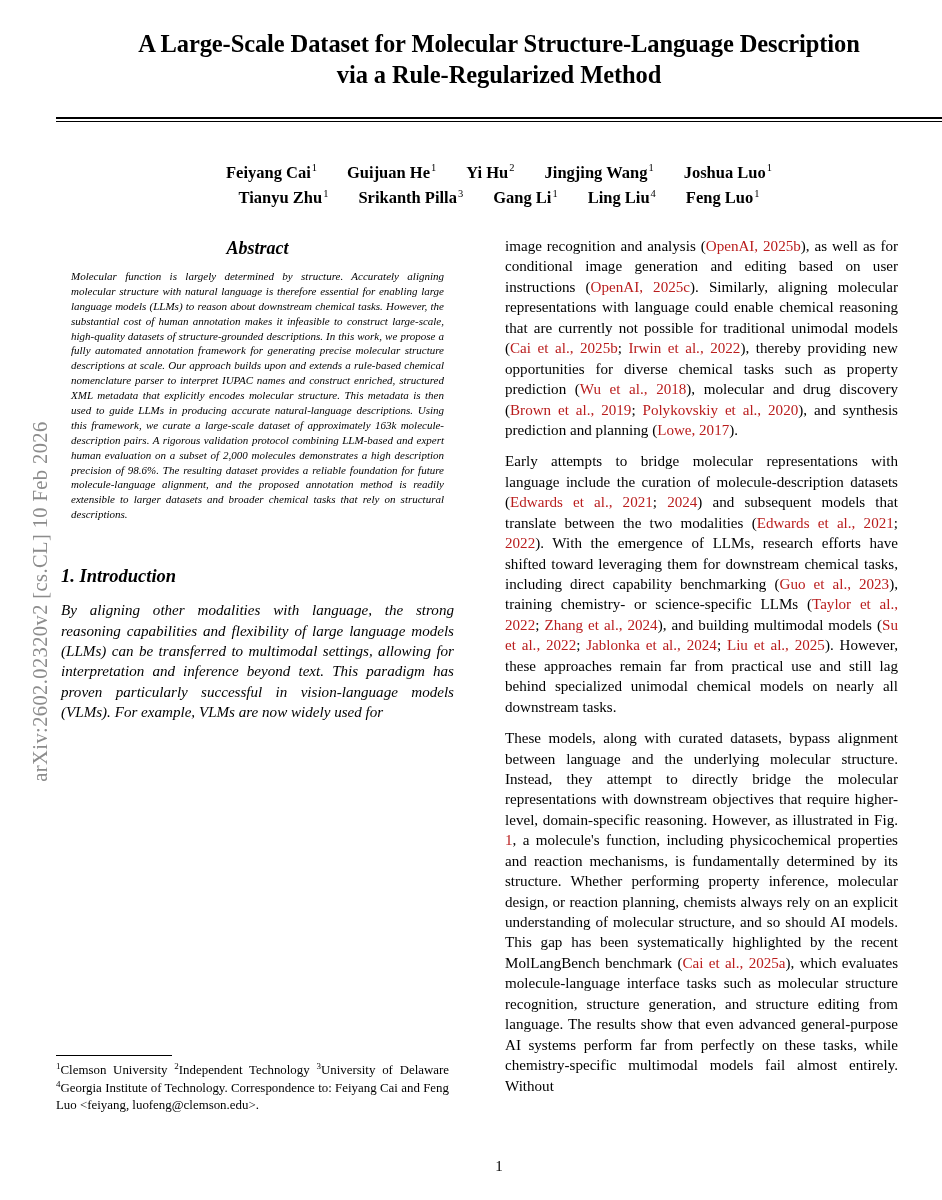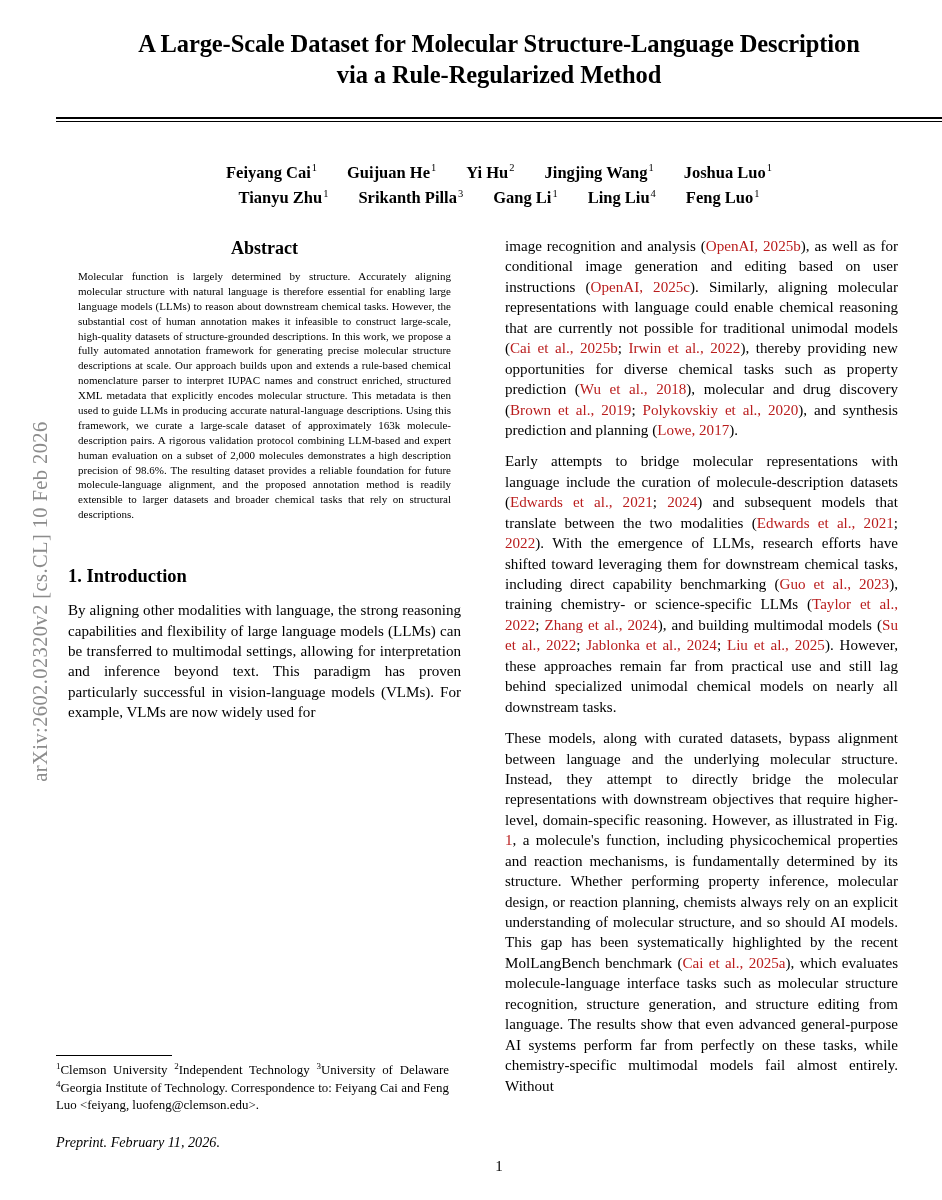--- a/index.html
+++ b/index.html
@@ -95,21 +95,21 @@
     top: 236px;
     left: 0px;
     width: 886px;
     height: 940px;
   }
   .col {
     position: absolute;
     top: 0;
     width: 393px;
   }
-  .col-left { left: 12px; }
+  .col-left { left: 5px; font-style: italic; }
   .col-right { left: 449px; }
 
   .abstract-head {
     text-align: center;
     font-size: 18px;
     font-weight: bold;
     margin: 0 0 10px 0;
     padding-top: 2px;
   }
   .abstract-body {
@@ -208,17 +208,16 @@
     <div class="col col-right">
       <p class="body-par"><span>image recognition and analysis (</span><span class="cite">OpenAI, 2025b</span><span>), as well as for conditional image generation and editing based on user instructions (</span><span class="cite">OpenAI, 2025c</span><span>). Similarly, aligning molecular representations with language could enable chemical reasoning that are currently not possible for traditional unimodal models (</span><span class="cite">Cai et al., 2025b</span><span>; </span><span class="cite">Irwin et al., 2022</span><span>), thereby providing new opportunities for diverse chemical tasks such as property prediction (</span><span class="cite">Wu et al., 2018</span><span>), molecular and drug discovery (</span><span class="cite">Brown et al., 2019</span><span>; </span><span class="cite">Polykovskiy et al., 2020</span><span>), and synthesis prediction and planning (</span><span class="cite">Lowe, 2017</span><span>).</span></p>
       <p class="body-par"><span>Early attempts to bridge molecular representations with language include the curation of molecule-description datasets (</span><span class="cite">Edwards et al., 2021</span><span>; </span><span class="cite">2024</span><span>) and subsequent models that translate between the two modalities (</span><span class="cite">Edwards et al., 2021</span><span>; </span><span class="cite">2022</span><span>). With the emergence of LLMs, research efforts have shifted toward leveraging them for downstream chemical tasks, including direct capability benchmarking (</span><span class="cite">Guo et al., 2023</span><span>), training chemistry- or science-specific LLMs (</span><span class="cite">Taylor et al., 2022</span><span>; </span><span class="cite">Zhang et al., 2024</span><span>), and building multimodal models (</span><span class="cite">Su et al., 2022</span><span>; </span><span class="cite">Jablonka et al., 2024</span><span>; </span><span class="cite">Liu et al., 2025</span><span>). However, these approaches remain far from practical use and still lag behind specialized unimodal chemical models on nearly all downstream tasks.</span></p>
       <p class="body-par"><span>These models, along with curated datasets, bypass alignment between language and the underlying molecular structure. Instead, they attempt to directly bridge the molecular representations with downstream objectives that require higher-level, domain-specific reasoning. However, as illustrated in Fig. </span><span class="cite">1</span><span>, a molecule's function, including physicochemical properties and reaction mechanisms, is fundamentally determined by its structure. Whether performing property inference, molecular design, or reaction planning, chemists always rely on an explicit understanding of molecular structure, and so should AI models. This gap has been systematically highlighted by the recent MolLangBench benchmark (</span><span class="cite">Cai et al., 2025a</span><span>), which evaluates molecule-language interface tasks such as molecular structure recognition, structure generation, and structure editing from language. The results show that even advanced general-purpose AI systems perform far from perfectly on these tasks, while chemistry-specific multimodal models fail almost entirely. Without</span></p>
     </div>
   </div>
 
   <div class="footnote-zone">
     <div class="footnote-rule"></div>
     <p class="footnote-text" id="footnote-host"><sup>1</sup><span>Clemson University </span><sup>2</sup><span>Independent Technology </span><sup>3</sup><span>University of Delaware </span><sup>4</sup><span>Georgia Institute of Technology. Correspondence to: Feiyang Cai and Feng Luo &lt;feiyang, luofeng@clemson.edu&gt;.</span></p>
-    <div class="preprint-line">Preprint. February 11, 2026.</div>
   </div>
 
   <div class="page-number">1</div>
 </div>
 
 </body></html>

